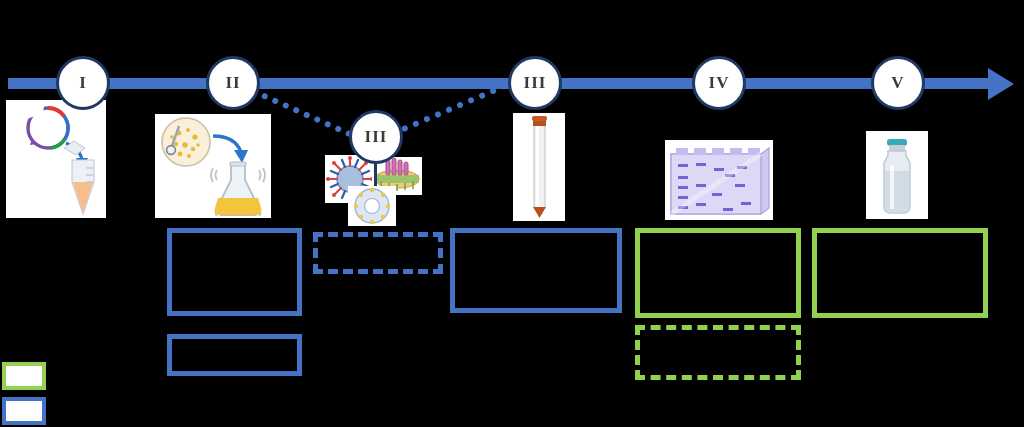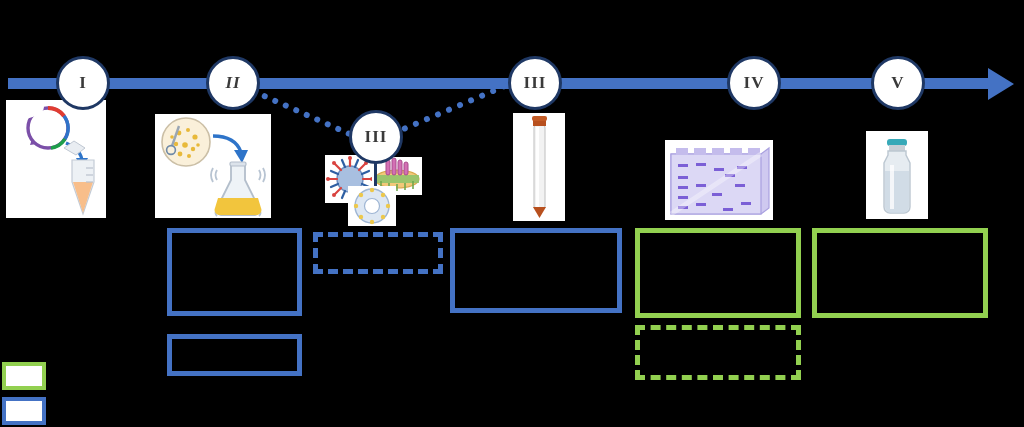--- a/index.html
+++ b/index.html
@@ -12,23 +12,23 @@
       border-top:16px solid transparent;border-bottom:16px solid transparent;
       border-left:26px solid #4472C4;}
 
   .node{position:absolute;width:54px;height:54px;border-radius:50%;
         background:#ffffff;border:3px solid #1F3864;box-sizing:border-box;
         display:flex;align-items:center;justify-content:center;
         font-size:17px;font-weight:600;color:#3A3A3A;letter-spacing:1px;
         font-family:"Liberation Serif","DejaVu Serif",serif;z-index:6;}
 
   #node-1{left:56px;top:56px;}
-  #node-2{left:206px;top:56px;font-style:italic;}
+  #node-2{left:206px;top:56px;}
   #node-3{left:508px;top:56px;}
-  #node-4{left:727px;top:56px;}
+  #node-4{left:692px;top:56px;}
   #node-5{left:871px;top:56px;}
   #node-3b{left:349px;top:110px;}
 
   
   .dotted-conn{position:absolute;height:0;border-top:6px dotted #4472C4;z-index:4;
                transform-origin:left center;}
   #conn-left{left:262px;top:92px;width:98px;transform:rotate(24deg);}
   #conn-right{left:380px;top:136px;width:150px;transform:rotate(-23deg);}
   #conn-stem{position:absolute;left:374px;top:160px;width:3px;height:26px;background:#1F3864;z-index:3;}
 

